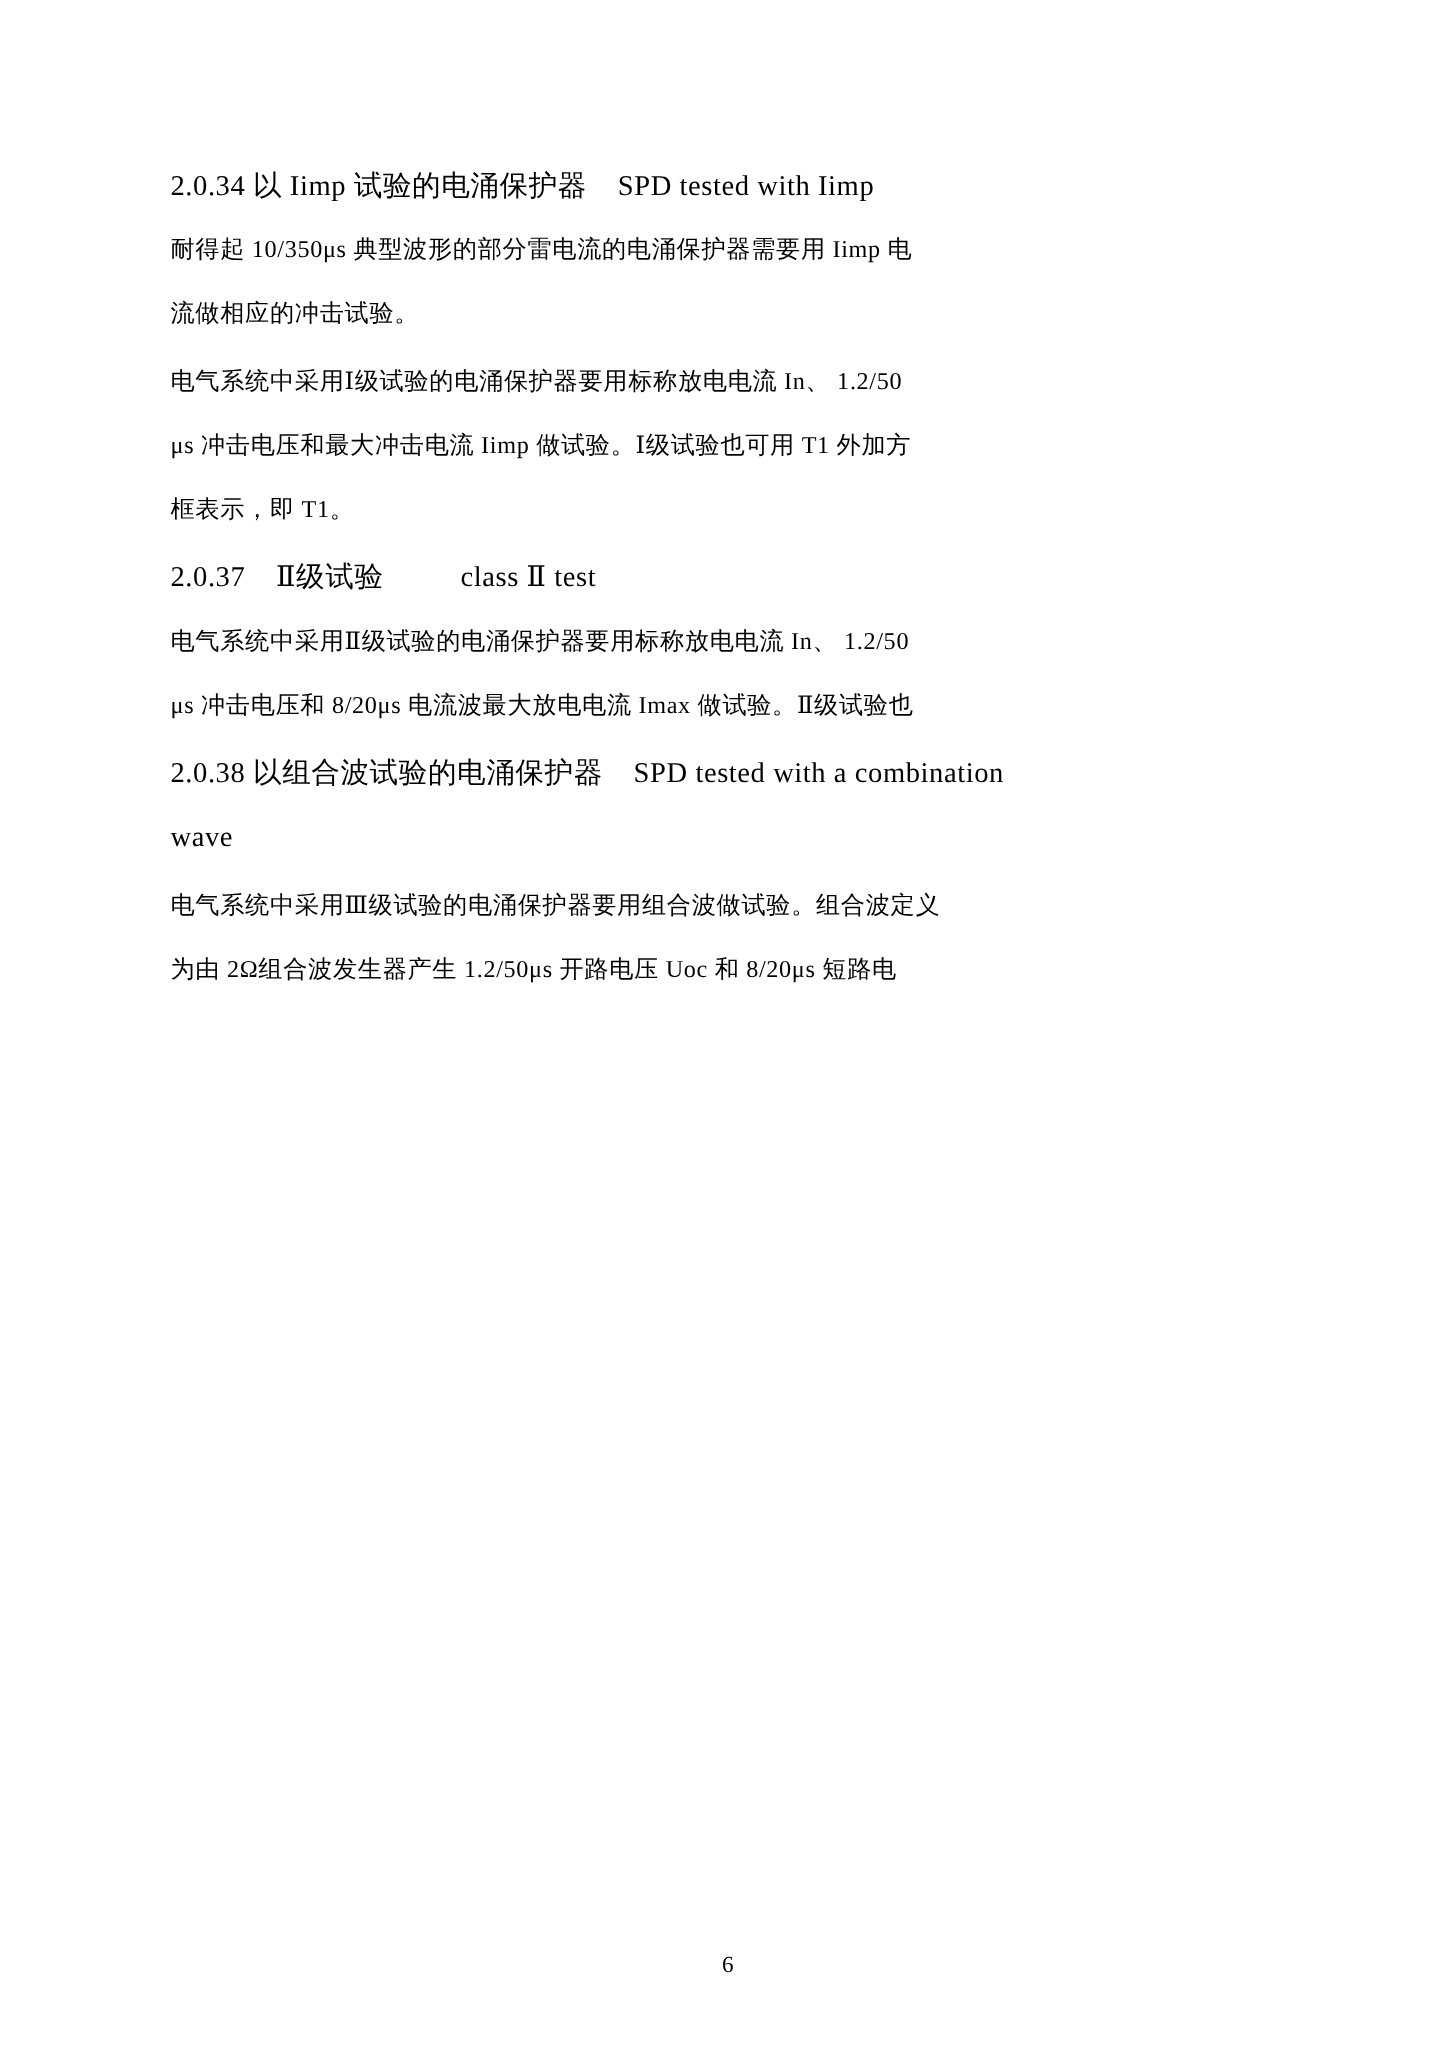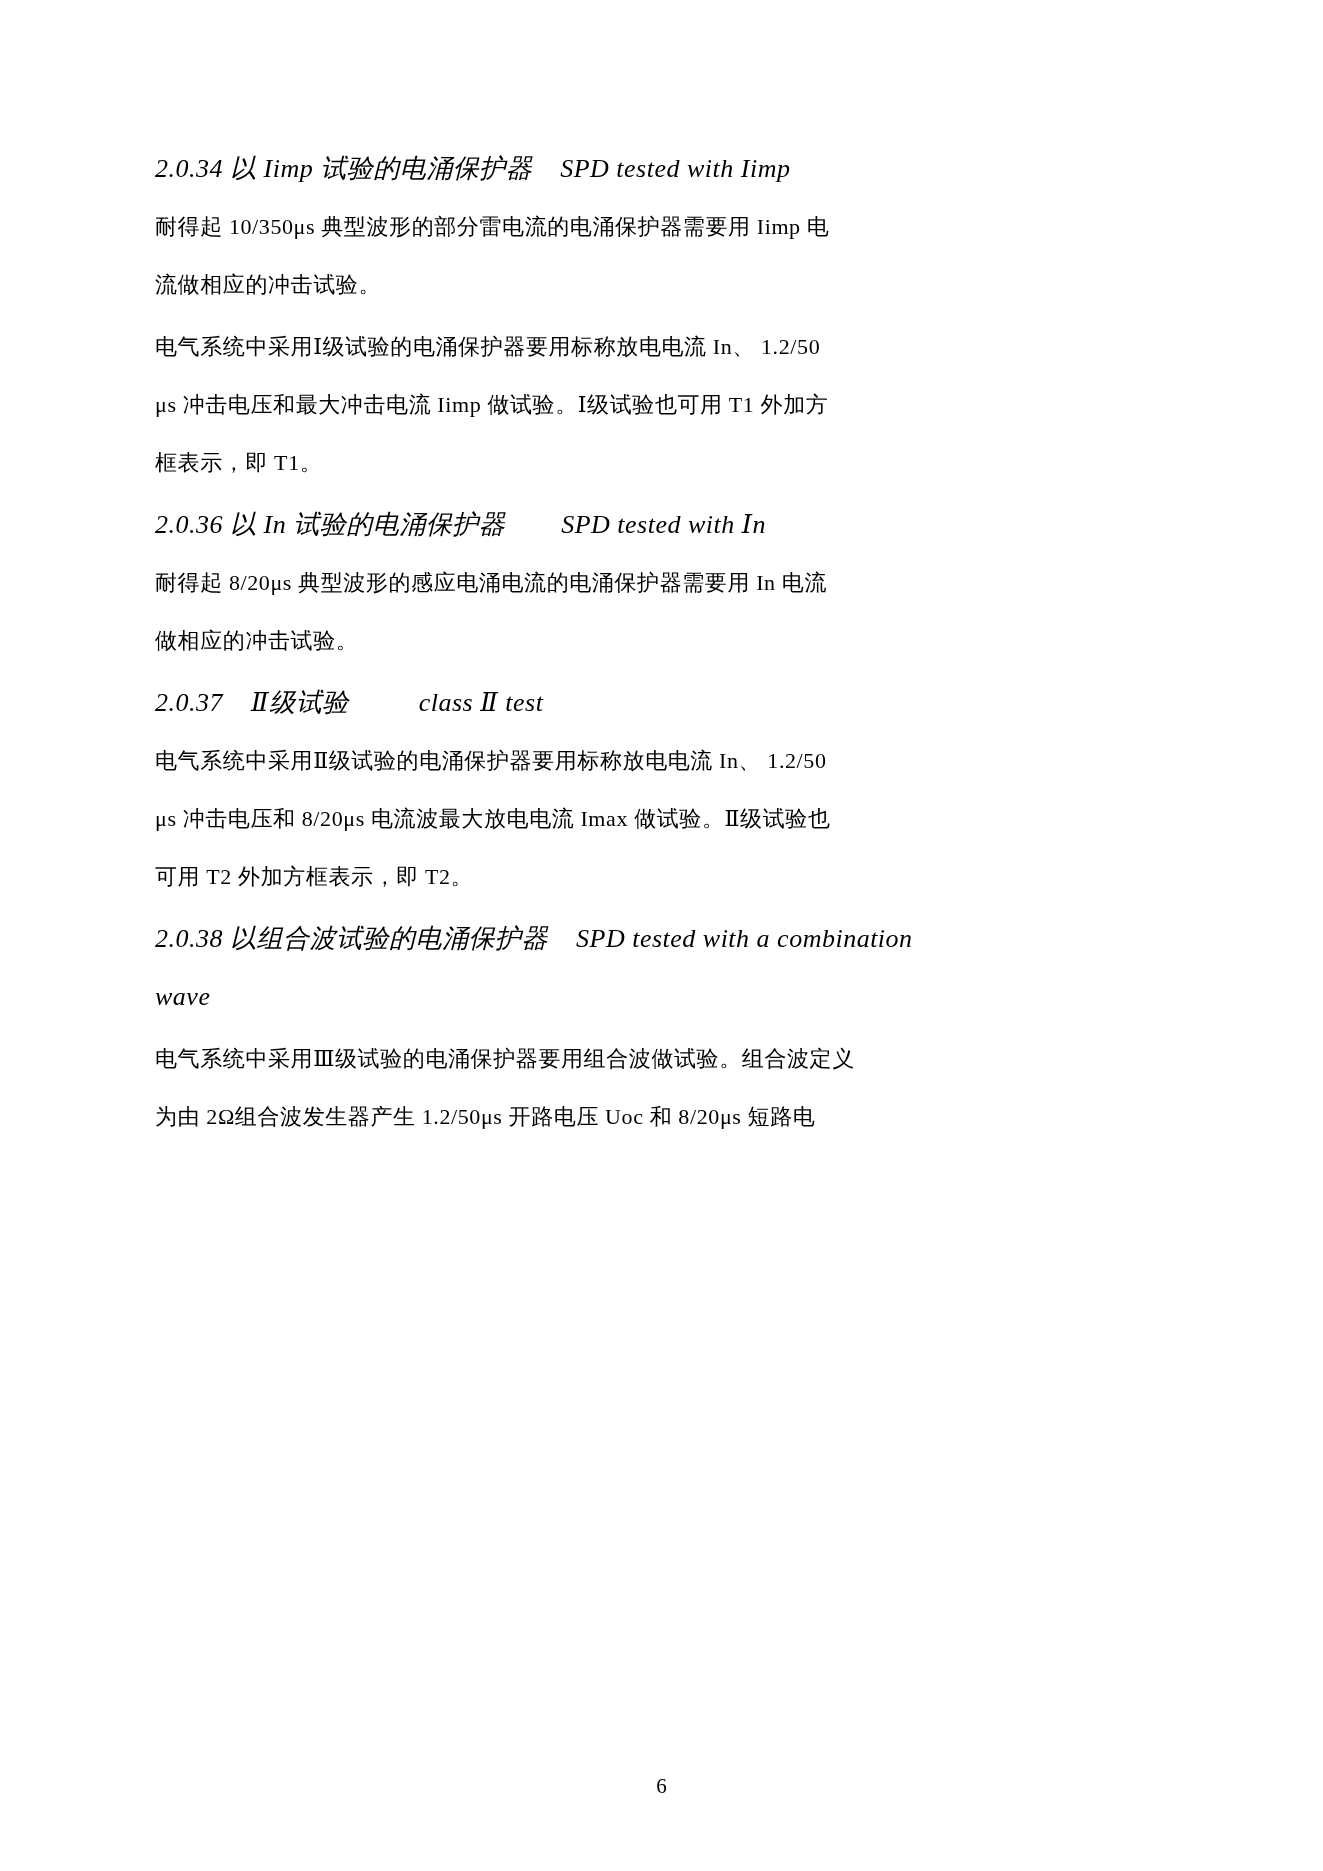--- a/index.html
+++ b/index.html
@@ -24,21 +24,20 @@
     width: 1013px;
   }
   .entry {
     margin: 0 0 4px 0;
   }
   .term-line {
     font-size: 26px;
     line-height: 58px;
     letter-spacing: 0.5px;
     white-space: pre;
-    font-style: italic;
   }
   .para {
     font-size: 22px;
     line-height: 58px;
     letter-spacing: 0.6px;
     text-align: justify;
     text-justify: inter-character;
   }
   .para .ln {
     display: block;
@@ -70,34 +69,26 @@
     </div>
 
     <div class="entry">
       <div class="para">
         <span class="ln">电气系统中采用Ⅰ级试验的电涌保护器要用标称放电电流 In、 1.2/50</span>
         <span class="ln">μs 冲击电压和最大冲击电流 Iimp 做试验。Ⅰ级试验也可用 T1 外加方</span>
         <span class="ln">框表示，即 T1。</span>
       </div>
     </div>
 
-    <div class="entry">
-      <div class="term-line">2.0.36 以 In 试验的电涌保护器        SPD tested with Ⅰn</div>
-      <div class="para">
-        <span class="ln">耐得起 8/20μs 典型波形的感应电涌电流的电涌保护器需要用 In 电流</span>
-        <span class="ln">做相应的冲击试验。</span>
-      </div>
-    </div>
 
     <div class="entry">
       <div class="term-line">2.0.37    Ⅱ级试验          class Ⅱ test</div>
       <div class="para">
         <span class="ln">电气系统中采用Ⅱ级试验的电涌保护器要用标称放电电流 In、 1.2/50</span>
         <span class="ln">μs 冲击电压和 8/20μs 电流波最大放电电流 Imax 做试验。Ⅱ级试验也</span>
-        <span class="ln">可用 T2 外加方框表示，即 T2。</span>
       </div>
     </div>
 
     <div class="entry">
       <div class="term-line">2.0.38 以组合波试验的电涌保护器    SPD tested with a combination</div>
       <div class="term-line">wave</div>
     </div>
 
     <div class="entry">
       <div class="para">

